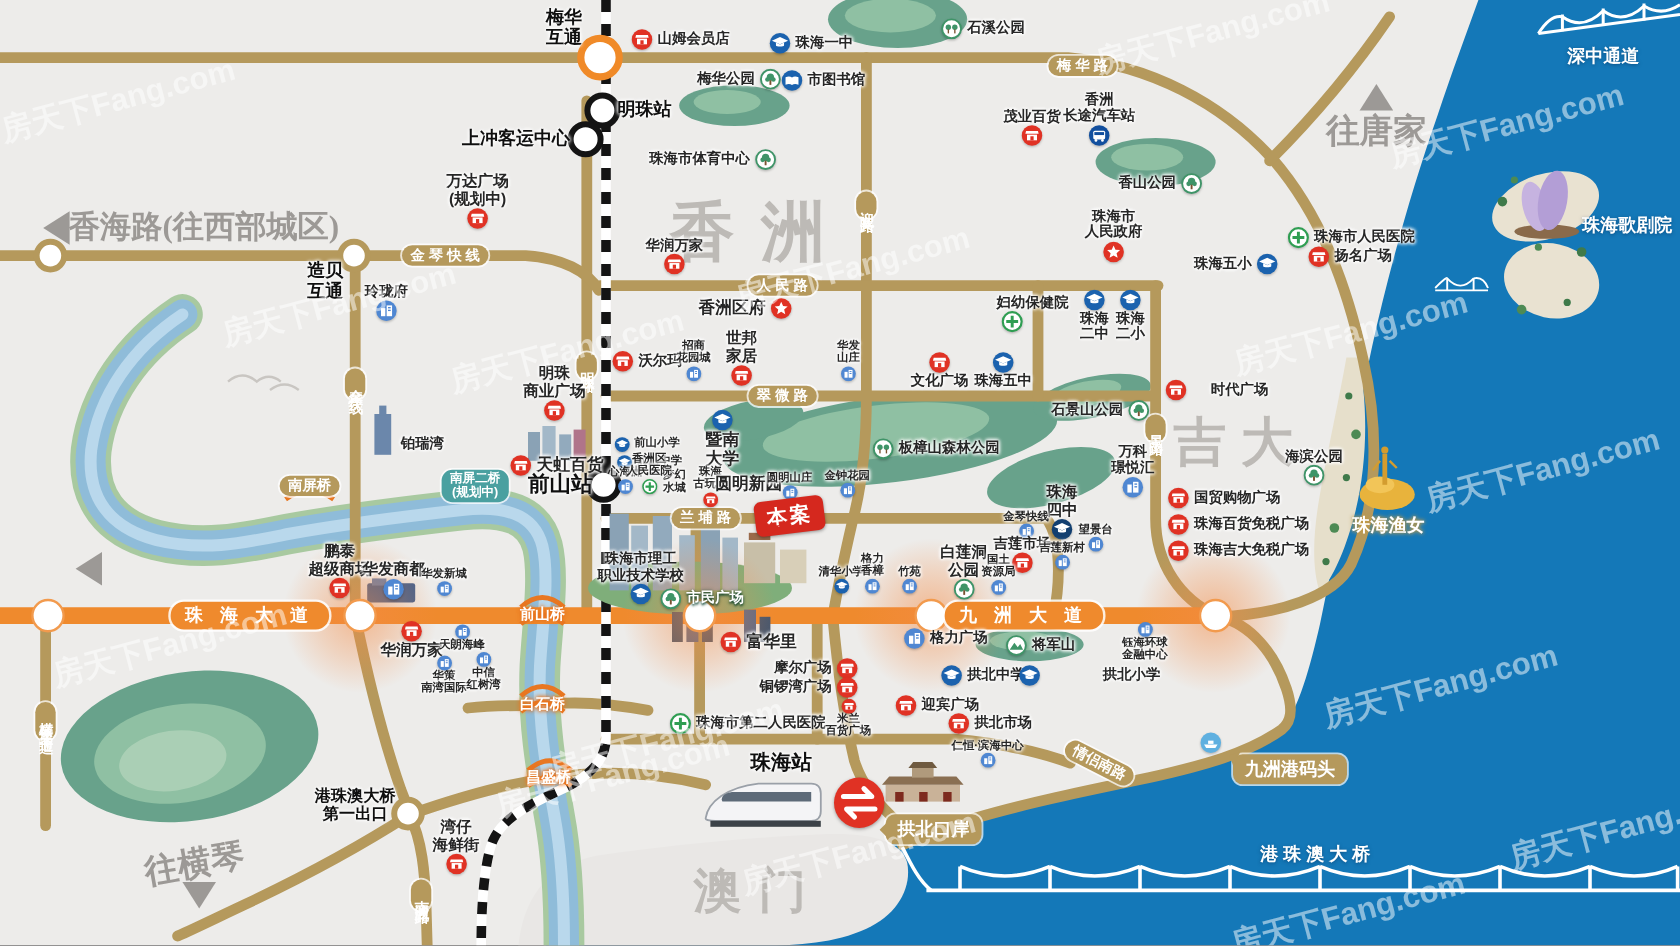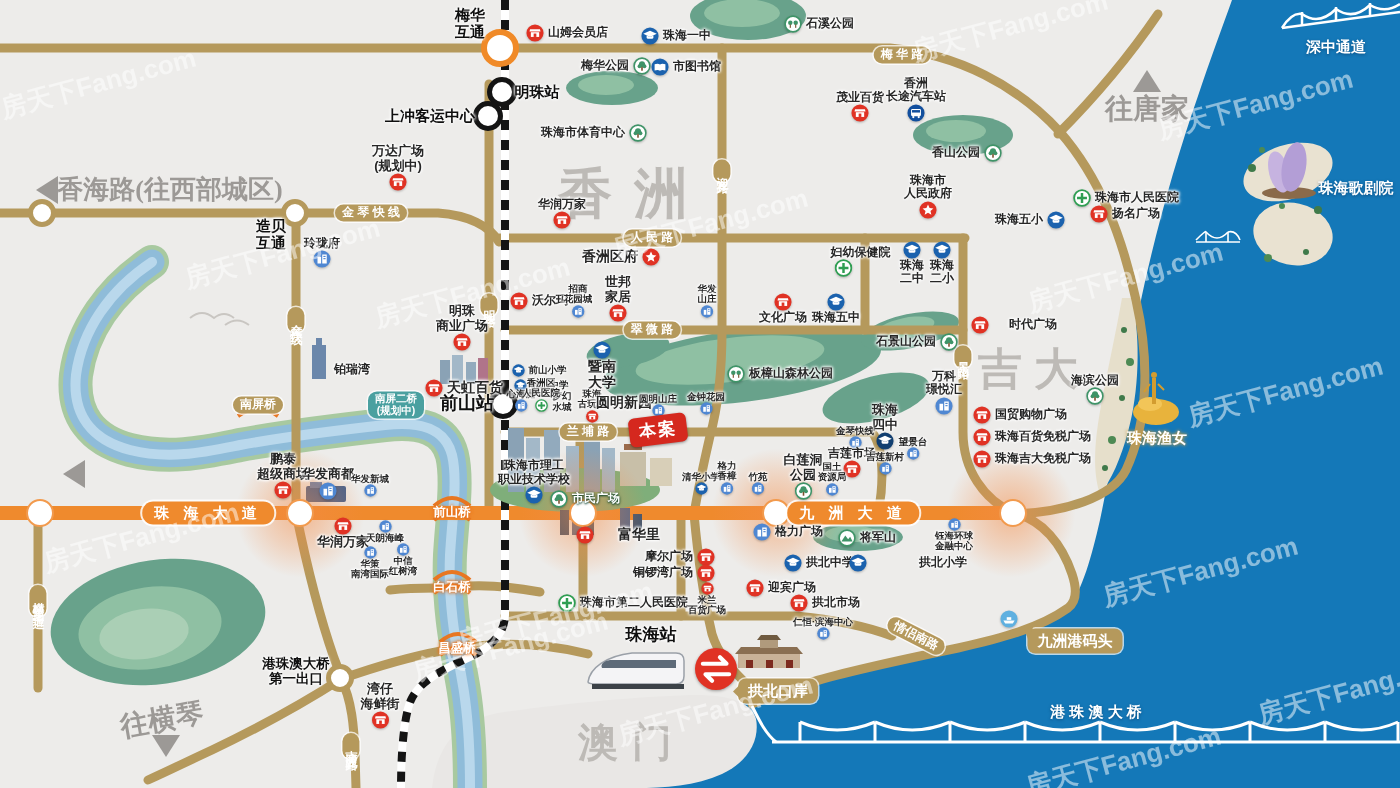--- a/index.html
+++ b/index.html
@@ -700,21 +700,21 @@
     <div class="poi col" style="left: 707px; top: 581.5px; transform: translateX(-50%);">
       <span class="ic"><svg viewBox="0 0 16 16" width="13" height="13">
           <circle cx="8" cy="8" r="7.6" fill="#e03224"></circle>
           <path d="M3.6,4.6 h8.8 l.5,2.1 h-9.8 z" fill="#fff"></path>
           <rect x="4.3" y="7.3" width="7.4" height="4.2" fill="#fff"></rect>
           <rect x="6.8" y="8.5" width="2.4" height="3" fill="#e03224"></rect>
         </svg></span>
       <div class="lab" style="font-size: 9.5px; text-align: center;">米兰
 百货广场</div>
     </div>
-    <div class="poi" style="left: 576px; top: 526px; gap: 20px;">
+    <div class="poi" style="left: 600px; top: 526px;">
       <span class="ic"><svg viewBox="0 0 16 16" width="18" height="18">
           <circle cx="8" cy="8" r="7.6" fill="#e03224"></circle>
           <path d="M3.6,4.6 h8.8 l.5,2.1 h-9.8 z" fill="#fff"></path>
           <rect x="4.3" y="7.3" width="7.4" height="4.2" fill="#fff"></rect>
           <rect x="6.8" y="8.5" width="2.4" height="3" fill="#e03224"></rect>
         </svg></span>
       <div class="lab" style="font-size: 14px; margin-left: 4px; text-align: left;">富华里</div>
     </div>
     <div class="poi col" style="left: 823px; top: 616.5px; transform: translateX(-50%);">
       <div class="lab" style="font-size: 9.5px; text-align: center;">仁恒·滨海中心</div>

